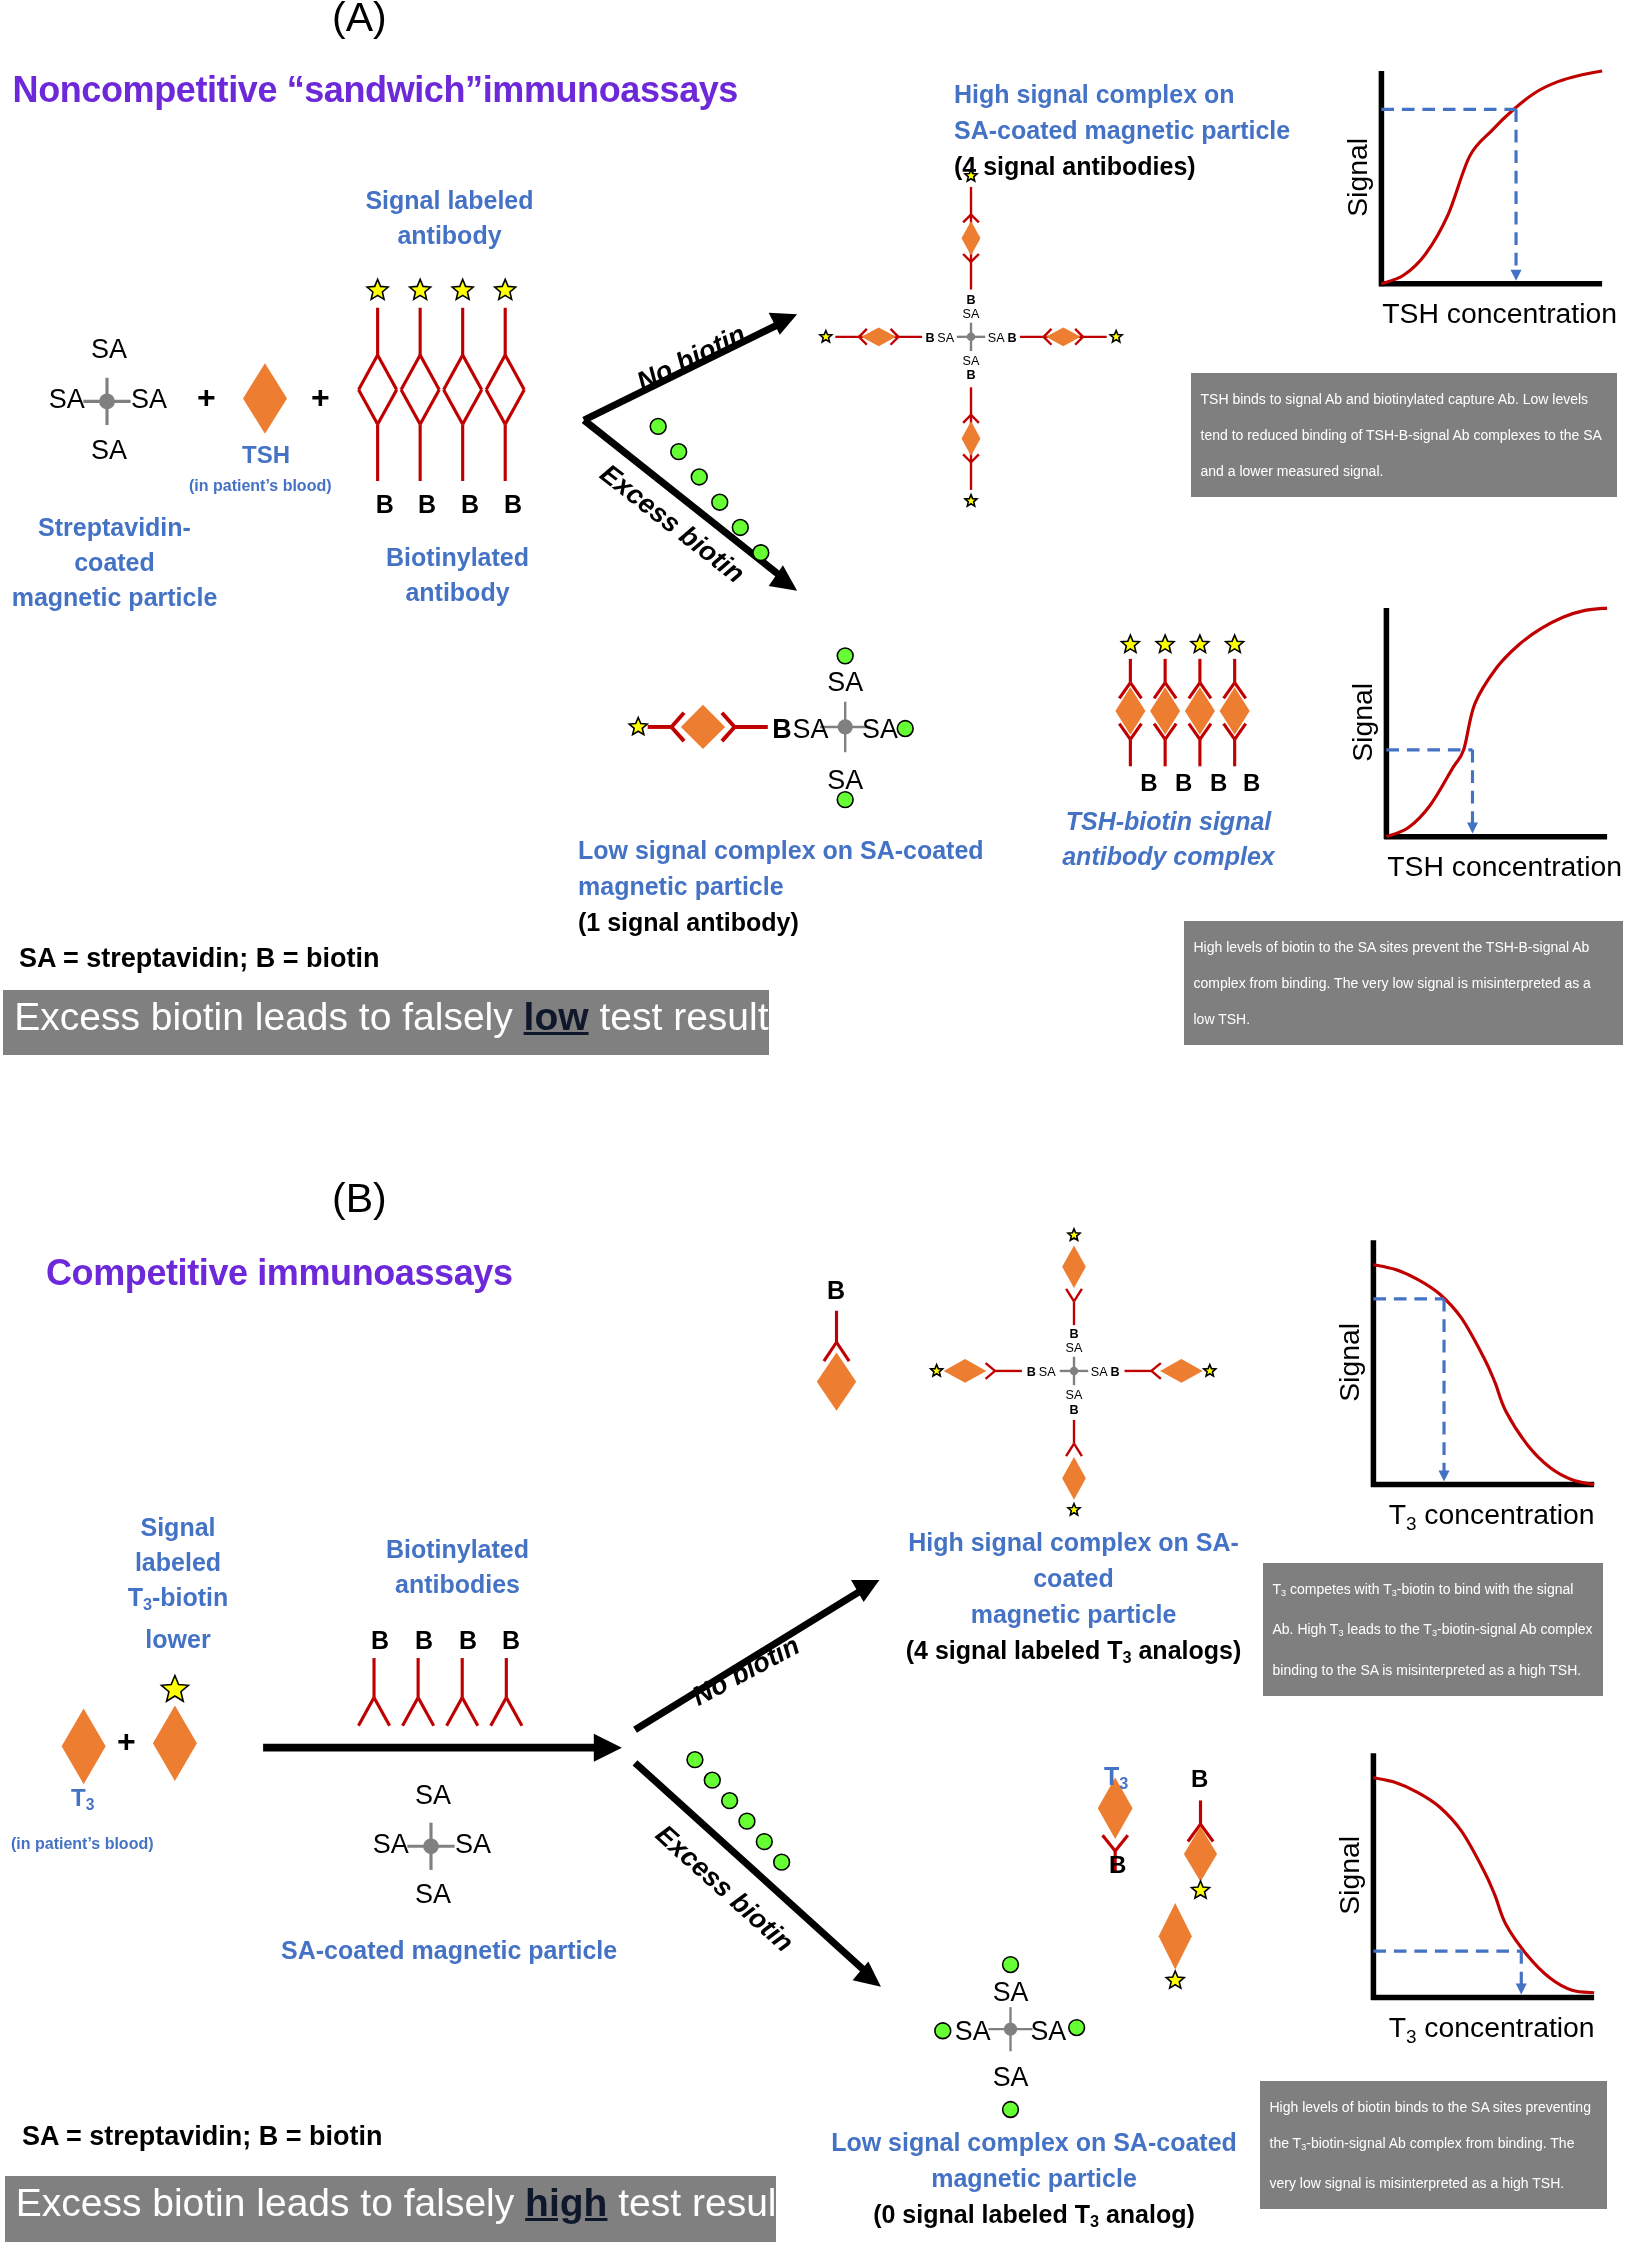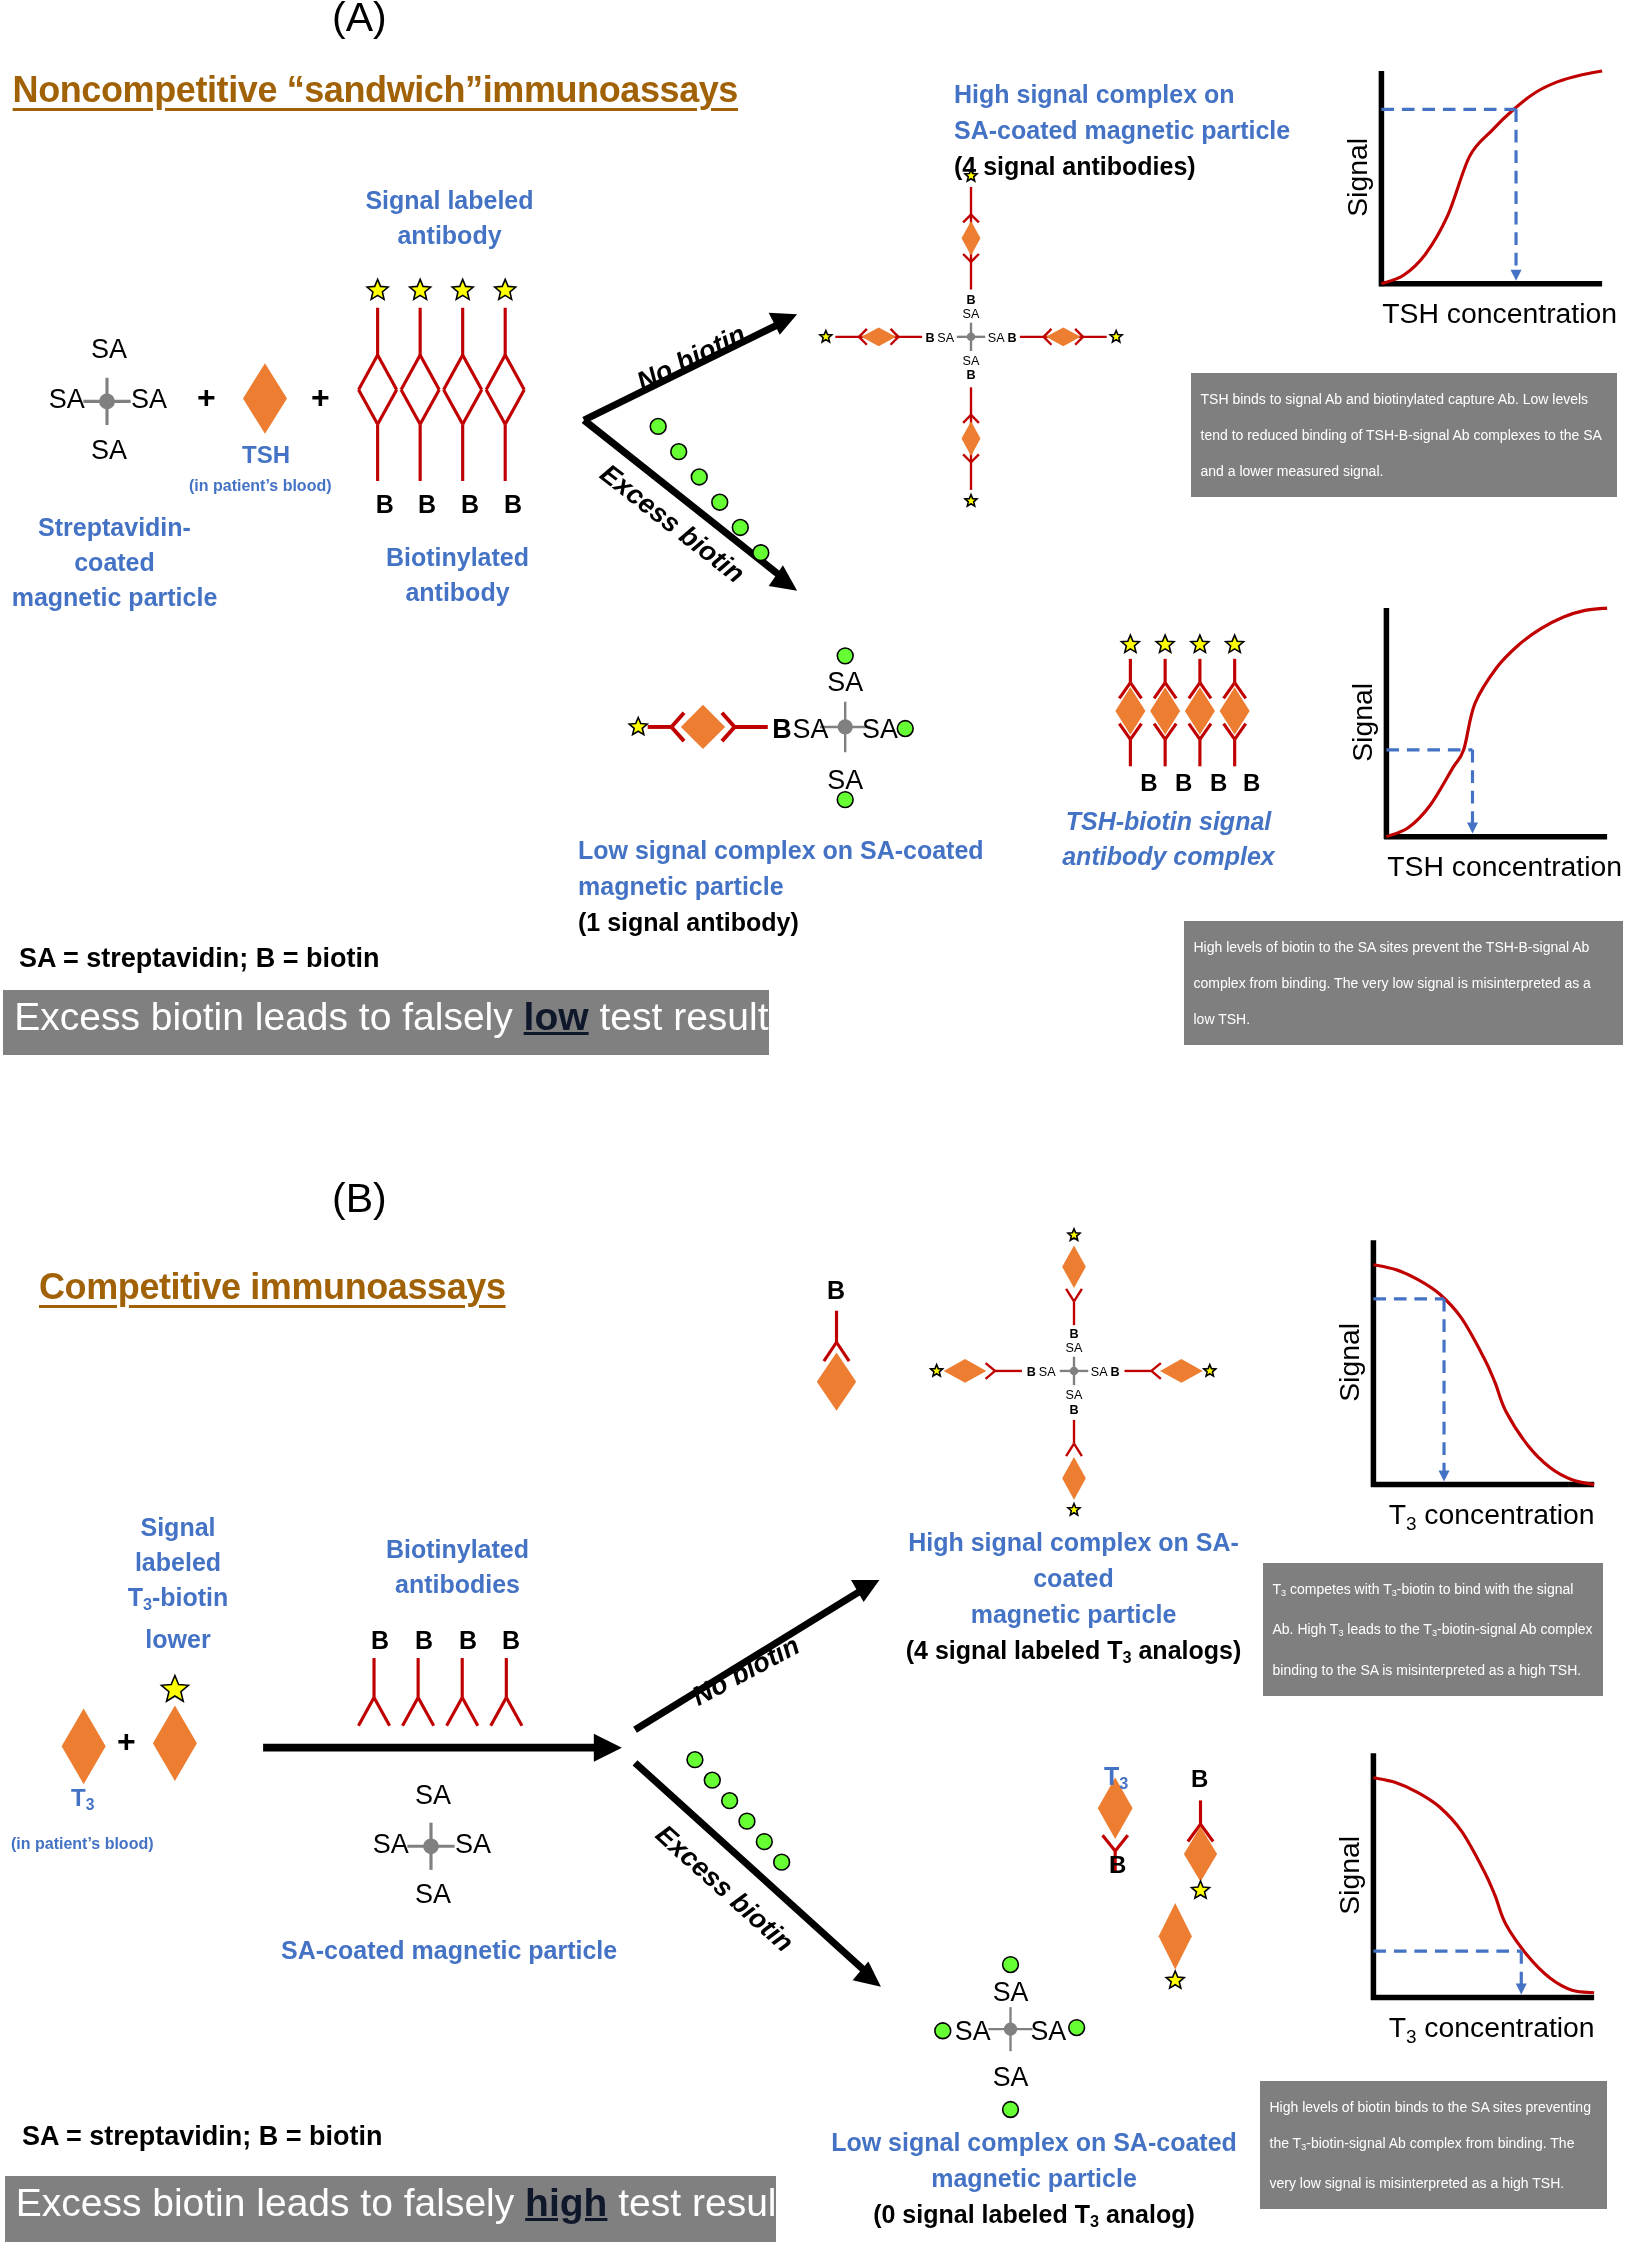--- a/index.html
+++ b/index.html
@@ -1,20 +1,20 @@
 <!DOCTYPE html>
 <html style="font-size:12.6px"><head>
 <meta charset="utf-8">
 <style>
   html, body { margin:0; padding:0; background:#fff; }
   body { width:1632px; height:2261px; position:relative; overflow:hidden;
          font-family:"Liberation Sans", "DejaVu Sans", sans-serif; }
   .abs { position:absolute; }
   .panel-letter { font-size:41px; color:#000; }
-  .section-title { font-size:36px; font-weight:bold; text-decoration:underline; text-underline-offset:6.3px; color:#a16207; letter-spacing:-0.4px; }
+  .section-title { font-size:36px; font-weight:bold; text-underline-offset:6.3px; color:#6d28d9; letter-spacing:-0.4px; }
   .blue { color:#4472c4; font-weight:bold; }
   .black-b { color:#000000; font-weight:bold; }
   .lbl { font-size:25px; line-height:35px; text-align:center; }
   .small { font-size:16px; }
   .sa { font-size:27px; color:#000; }
   .legend { font-size:27px; font-weight:bold; color:#000; }
   .banner { background:#808080; color:#fff; font-size:39px; padding:4.7px 11px; box-sizing:border-box; white-space:nowrap; }
   .banner .em { color:#0f172a; font-weight:bold; text-decoration:underline; }
   .note { background:#7f7f7f; color:#ffffff; font-size:14px; line-height:36px; padding:8px 9.5px; box-sizing:border-box; }
   .plus { font-size:32px; font-weight:bold; color:#000; }
@@ -285,21 +285,21 @@
     <text x="200" y="350" font-size="36" font-family="Liberation Sans, sans-serif" fill="#000" text-anchor="middle">TSH concentration</text>
   </svg>
 <div class="abs note" style="left:1184px;top:921px;width:439px;">High levels of biotin to the SA sites prevent the TSH-B-signal Ab complex from binding. The very low signal is misinterpreted as a low TSH.</div>
 
 <div class="abs legend" style="left:19px;top:943px;">SA = streptavidin; B = biotin</div>
 <div class="abs banner" style="left:3.2px;top:990px;width:766px;height:65px;">
   <span>Excess biotin leads to falsely </span><span class="em">low</span><span> test result.</span>
 </div>
 
 <div class="abs panel-letter" style="left:332px;top:1175px;">(B)</div>
-<div class="abs section-title" style="left:39px;top:1252px;margin-top:14px;">Competitive immunoassays</div>
+<div class="abs section-title" style="left:46px;top:1252px;">Competitive immunoassays</div>
 
 <div class="abs blue lbl" style="left:103px;top:1510px;width:150px;">
   <div>Signal</div>
   <div>labeled</div>
   <div><span>T</span><sub>3</sub><span>-biotin</span></div>
   <div>lower</div>
 </div>
 
 <svg class="abs" style="left:55px;top:1674px;" width="158" height="118" viewBox="0 0 200 150">
   <polygon points="36,44 64,92 36,140 8,92" fill="#ed7d31"></polygon>

